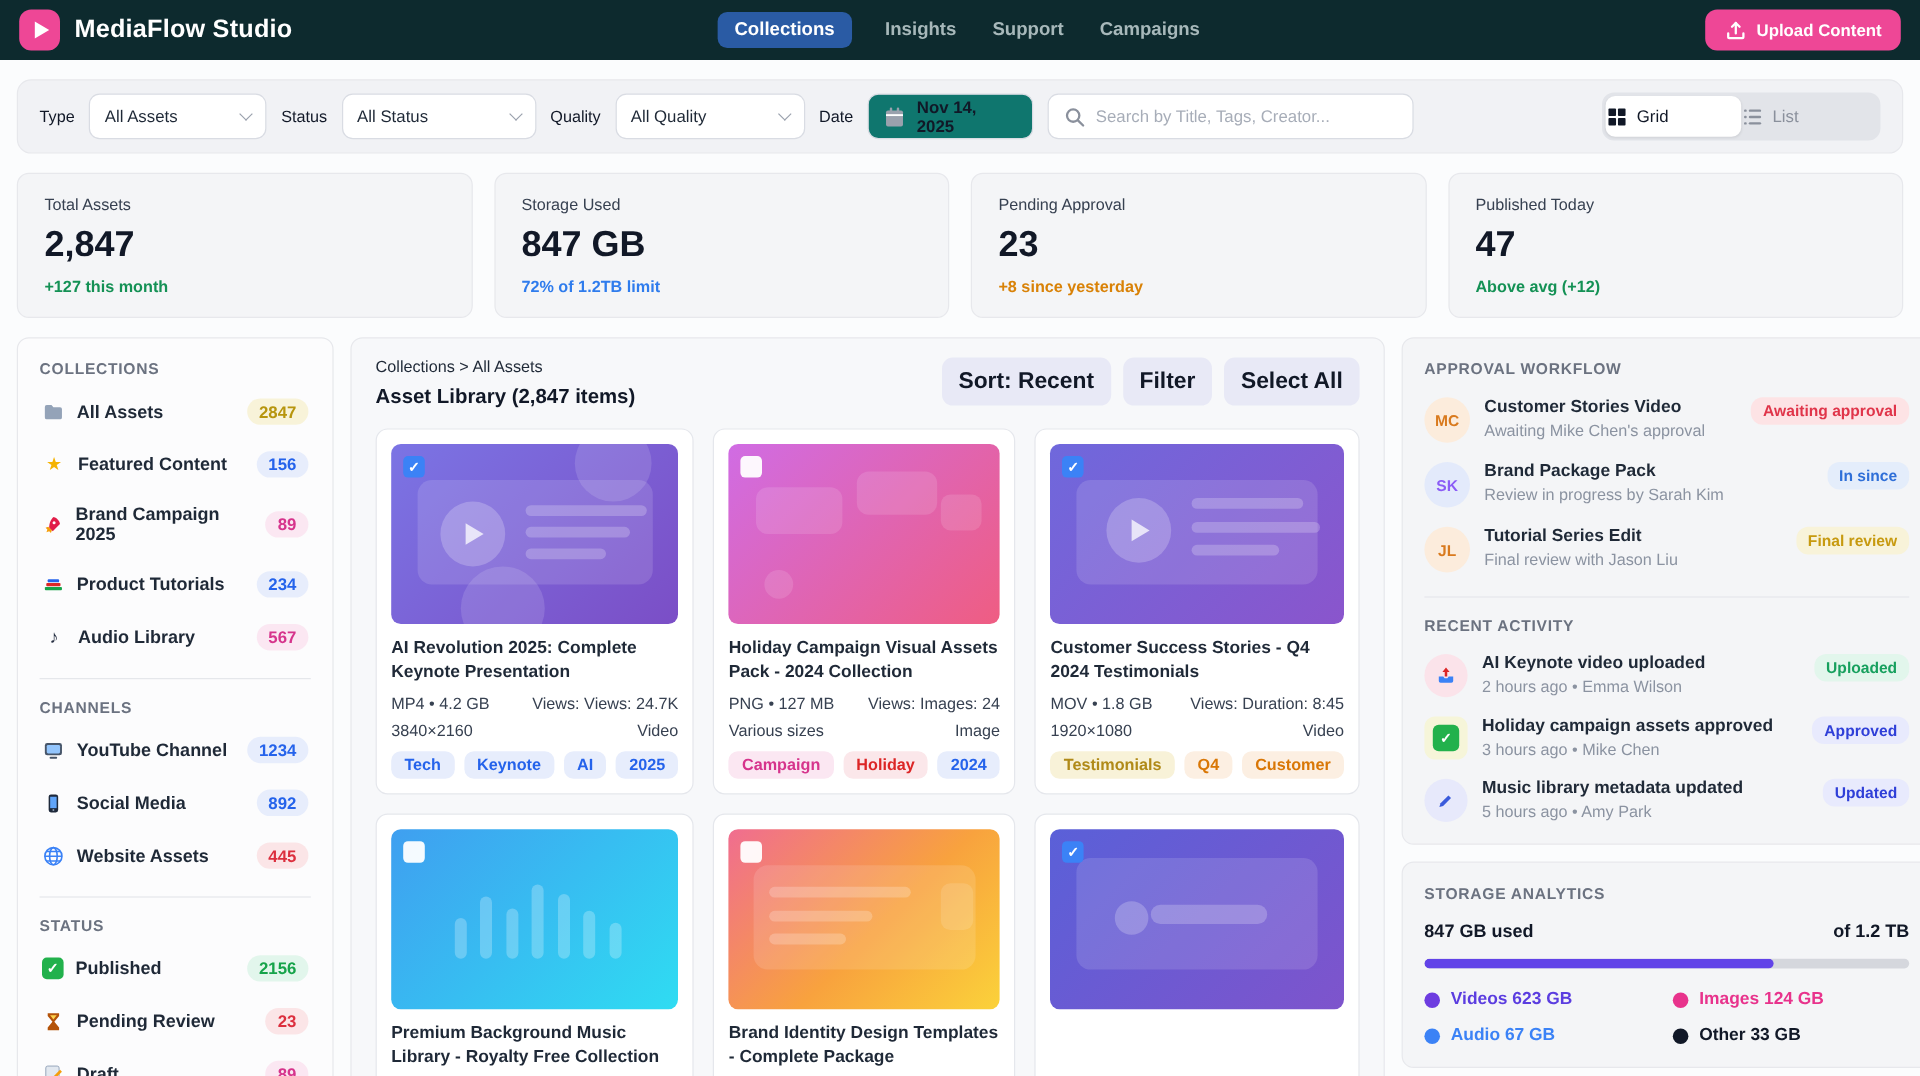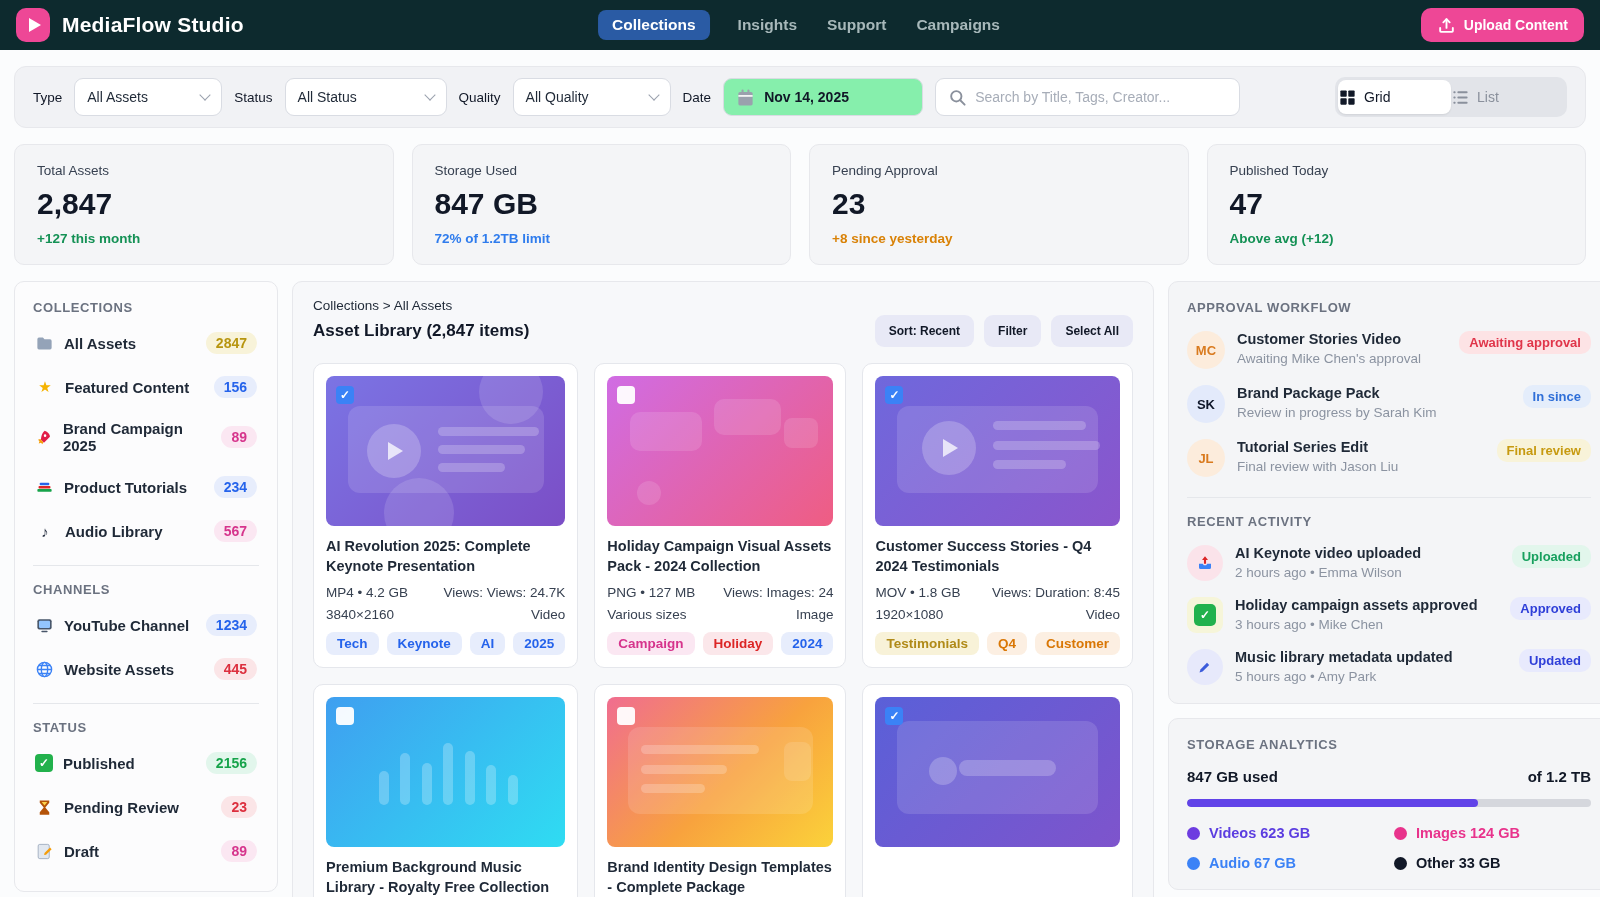--- a/index.html
+++ b/index.html
@@ -15,21 +15,21 @@
   .nav-link { color:#a7b8ba; font-size:15.5px; font-weight:600; cursor:pointer; padding:6px 2px; }
   .nav-link.active { background:#2a5ba4; color:#fff; border-radius:8px; padding:6px 14px; }
   .upload-btn { margin-left:auto; background:#ee4796; color:#fff; border:none; border-radius:10px; height:34px; padding:0 16px; font-size:14px; font-weight:bold; display:flex; align-items:center; gap:8px; cursor:pointer; }
 
   
   .filterbar { margin:16px 14px 0; background:#f1f2f5; border:1px solid #e7e8ec; border-radius:12px; height:62px; display:flex; align-items:center; gap:12px; padding:0 18px; }
   .f-label { font-size:13.5px; font-weight:normal; color:#111827; }
   .select { background:#fff; border:1px solid #d9dce3; border-radius:9px; height:38px; display:flex; align-items:center; justify-content:space-between; padding:0 12px; font-size:14px; color:#1f2937; cursor:pointer; }
   .sel-type{width:148px;} .sel-status{width:162px;} .sel-quality{width:158px;}
   .chev { width:8px; height:8px; border-right:1.6px solid #9aa1ad; border-bottom:1.6px solid #9aa1ad; transform:rotate(45deg); margin-top:-4px; }
-  .datebox { background:#86efac; border:1px solid #d9dce3; border-radius:9px; height:38px; width:200px; display:flex; align-items:center; gap:9px; padding:0 12px; font-size:14px; font-weight:bold; color:#111827; cursor:pointer; }
+  .datebox { background:#0f766e; border:1px solid #d9dce3; border-radius:9px; height:38px; width:138px; display:flex; align-items:center; gap:9px; padding:0 12px; font-size:14px; font-weight:bold; color:#111827; cursor:pointer; }
   .searchbox { flex:1; max-width:305px; background:#fff; border:1px solid #d9dce3; border-radius:9px; height:38px; display:flex; align-items:center; gap:8px; padding:0 12px; }
   .searchbox input { border:none; outline:none; flex:1; font-size:14px; font-family:inherit; color:#1f2937; background:transparent; }
   .searchbox input::placeholder { color:#a7adb8; }
   .viewtoggle { margin-left:auto; background:#e2e4e9; border-radius:10px; padding:3px; display:flex; width:232px; height:40px; }
   .vt-btn { flex:1; display:flex; align-items:center; justify-content:flex-start; gap:7px; font-size:14px; font-weight:normal; border-radius:8px; cursor:pointer; color:#8a909c; }
   .vt-btn.active { background:#fff; color:#111827; box-shadow:0 1px 2px rgba(0,0,0,.08); }
 
   
   .stats { display:grid; grid-template-columns:repeat(4,1fr); gap:18px; margin:16px 14px; }
   .stat-card { background:#f4f5f7; border:1px solid #e7e8ec; border-radius:10px; padding:18px 22px; }
@@ -55,21 +55,21 @@
   .emoji-ic { width:20px; text-align:center; font-size:15px; }
   .ic-star{color:#f5b301;} .ic-note{color:#273043;}
   .icsvg { width:19px; height:19px; display:inline-block; }
 
   
   .center { background:#f7f8fa; padding:16px 20px; }
   .center-head { display:flex; align-items:flex-start; }
   .breadcrumb { font-size:13.5px; color:#1f2937; margin-bottom:8px; }
   .lib-title { font-size:17px; font-weight:bold; color:#111827; }
   .head-actions { margin-left:auto; display:flex; gap:10px; }
-  .act-btn { background:#e8e9f6; border:none; border-radius:9px; padding:9px 14px; font-size:12px; font-weight:600; color:#111827; cursor:pointer; font-family:inherit;margin-top:17px; }
+  .act-btn { background:#e8e9f6; border:none; border-radius:9px; padding:9px 14px; font-size:19px; font-weight:600; color:#111827; cursor:pointer; font-family:inherit; }
   .cards { display:grid; grid-template-columns:repeat(3,1fr); gap:16px; margin-top:16px; }
   .asset-card { background:#fff; border:1px solid #e5e7ec; border-radius:10px; padding:12px; }
   .thumb { position:relative; height:150px; border-radius:8px; overflow:hidden; }
   .th-1{background:linear-gradient(135deg,#7b74e4,#7b4ec6);}
   .th-2{background:linear-gradient(135deg,#d06ce4,#ef5d82);}
   .th-3{background:linear-gradient(135deg,#6f68dc,#8a55cc);}
   .th-4{background:linear-gradient(135deg,#3f9ff0,#2fdcf2);}
   .th-5{background:linear-gradient(135deg,#f06d90,#f8a23e 55%,#fbd23a);}
   .th-6{background:linear-gradient(135deg,#5a60d8,#7e54cc);}
   .deco { position:absolute; background:rgba(255,255,255,.13); }
@@ -88,21 +88,21 @@
   .tag { font-size:13.5px; font-weight:600; border-radius:8px; padding:4px 11px; }
   .t-blue{background:#e7edfc;color:#2563eb;} .t-pink{background:#fbe7f2;color:#d6348c;}
   .t-red{background:#fbe7ea;color:#dc2626;} .t-yellow{background:#f8f2d8;color:#b08a18;}
   .t-orange{background:#fcefe2;color:#d97706;}
 
   
   .rightcol { display:flex; flex-direction:column; gap:14px; }
   .rcard { background:#f4f5f7; border:1px solid #e7e8ec; border-radius:10px; padding:18px; }
   .r-item { display:flex; gap:12px; margin-top:16px; align-items:flex-start; }
   .avatar { width:38px; height:38px; border-radius:50%; display:flex; align-items:center; justify-content:center; font-size:13px; font-weight:bold; flex:none; }
-  .a-orange{background:#fcecdc;color:#d97a1e;} .a-blue{background:#e3eafb;color:#0f172a;}
+  .a-orange{background:#fcecdc;color:#d97a1e;} .a-blue{background:#e3eafb;color:#8b5cf6;}
   .acticon { width:36px; height:36px; border-radius:50%; display:flex; align-items:center; justify-content:center; flex:none; }
   .i-pink{background:#fbe3ea;} .i-yellowish{background:#f6f5d9;border-radius:9px;} .i-lavender{background:#e7e9fb;}
   .r-body { min-width:0; }
   .r-title { font-size:14.5px; font-weight:bold; color:#1f2937; }
   .r-sub { font-size:13.5px; color:#8b93a1; margin-top:4px; }
   .pill { margin-left:auto; font-size:13px; font-weight:600; border-radius:10px; padding:4px 10px; white-space:nowrap; flex:none; }
   .s-red{background:#fde3e5;color:#e0354a;} .s-blue{background:#e4edfb;color:#2f6fd8;}
   .s-yellow{background:#f8f3d9;color:#c79a10;} .s-green{background:#e2f6ec;color:#17a05e;}
   .s-indigo{background:#e8eafd;color:#2f3fd8;}
 
@@ -270,20 +270,29 @@
     <div class="side-item">
       <svg class="icsvg" viewBox="0 0 24 24">
           <rect x="3" y="4" width="18" height="13" rx="2.5" fill="#475569"></rect>
           <rect x="5" y="6" width="14" height="9" rx="1.5" fill="#93c5fd"></rect>
           <rect x="8" y="18.5" width="8" height="2" rx="1" fill="#475569"></rect>
         </svg>
       <span class="lbl">YouTube Channel</span>
       <span class="badge b-blue">1234</span>
     </div>
     <div class="side-item">
+      <svg class="icsvg" viewBox="0 0 24 24">
+          <rect x="7" y="2.5" width="10" height="19" rx="2.5" fill="#1e293b"></rect>
+          <rect x="8.6" y="5" width="6.8" height="12" fill="#60a5fa"></rect>
+          <circle cx="12" cy="19" r="1" fill="#94a3b8"></circle>
+        </svg>
+      <span class="lbl">Social Media</span>
+      <span class="badge b-blue">892</span>
+    </div>
+    <div class="side-item">
       <svg class="icsvg" viewBox="0 0 24 24" fill="none" stroke="#3b82f6" stroke-width="1.7">
           <circle cx="12" cy="12" r="9"></circle>
           <ellipse cx="12" cy="12" rx="4" ry="9"></ellipse>
           <path d="M3 12h18M4.5 7h15M4.5 17h15"></path>
         </svg>
       <span class="lbl">Website Assets</span>
       <span class="badge b-red">445</span>
     </div>
 
     <div class="divider"></div>

